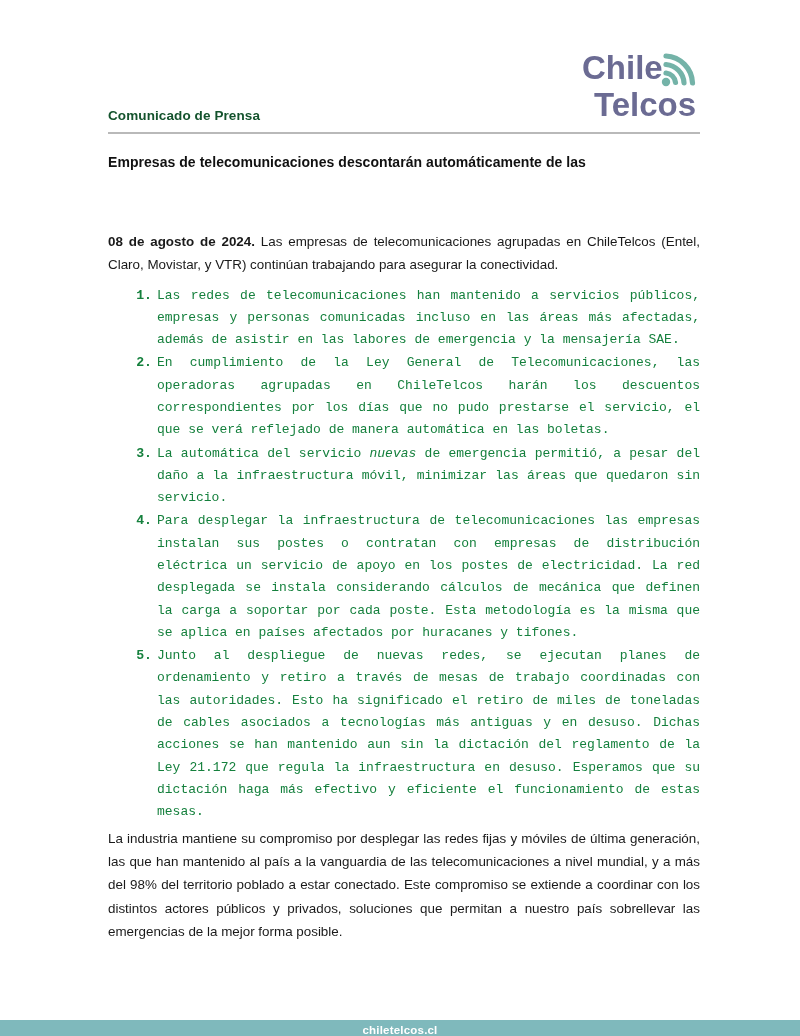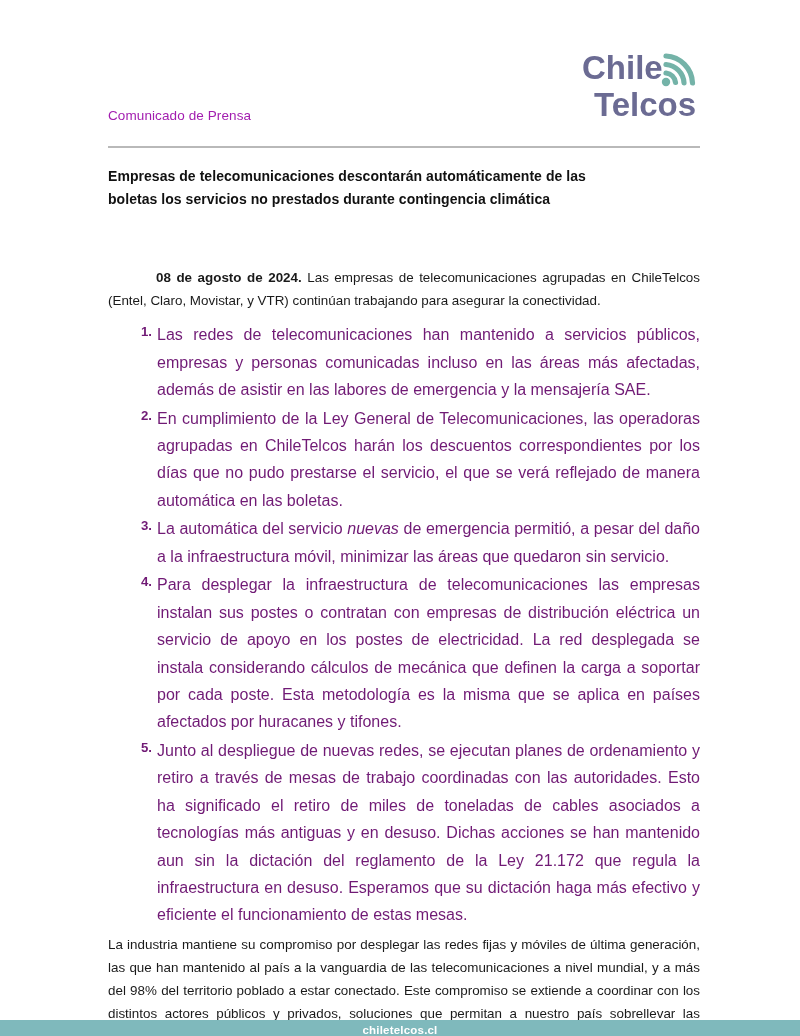--- a/index.html
+++ b/index.html
@@ -31,25 +31,25 @@
   
   .page {
     position: absolute;
     left: 108px;
     top: 108px;
     width: 592px;
   }
 
   .kicker {
     font-size: 13.5px;
-    font-weight: 400;
+    font-weight: 700;
     letter-spacing: 0.1px;
-    color: #a21caf;
+    color: #14532d;
     line-height: 1.2;
-    padding-bottom: 22px;
+    padding-bottom: 8px;
   }
   .rule {
     height: 2px;
     background: #b9b9b9;
     width: 100%;
     margin-bottom: 17px;
   }
 
   h1.doc-title {
     font-size: 14px;
@@ -71,37 +71,38 @@
     text-align: justify;
   }
 
   .lede {
     margin: 33px 0 0 0;
     font-size: 13.4px;
     line-height: 1.72;
     text-align: justify;
     color: #1a1a1a;
   }
-  .lede .date { font-weight: 700; margin-left: 48px; }
+  .lede .date { font-weight: 700; }
 
   ol.points {
     margin: 9px 0 0 0;
     padding-left: 0;
     list-style: none;
     counter-reset: pt;
   }
   ol.points > li {
     counter-increment: pt;
     position: relative;
     padding-left: 49px;
-    font-size: 16px;
+    font-size: 13px;
     line-height: 1.715;
     text-align: justify;
-    color: #701a75;
+    color: #15803d;
     margin-bottom: 1px;
+    font-family: Liberation Mono, monospace;
   }
   ol.points > li::before {
     content: counter(pt) ".";
     position: absolute;
     left: 28px;
     top: 0;
     width: 16px;
     text-align: right;
     font-weight: 700;
     font-size: 13.2px;
@@ -151,21 +152,20 @@
   </svg>
 </div>
 
 <main class="page">
 
   <div class="kicker">Comunicado de Prensa</div>
   <div class="rule"></div>
 
   <h1 class="doc-title">
     <span class="title-line justify">Empresas de telecomunicaciones descontarán automáticamente de las</span>
-    <span class="title-line">boletas los servicios no prestados durante contingencia climática</span>
   </h1>
 
   <p class="lede"><span class="date">08 de agosto de 2024.</span><span> Las empresas de telecomunicaciones agrupadas en ChileTelcos (Entel, Claro, Movistar, y VTR) continúan trabajando para asegurar la conectividad.</span></p>
 
   <ol class="points">
     <li>Las redes de telecomunicaciones han mantenido a servicios públicos, empresas y personas comunicadas incluso en las áreas más afectadas, además de asistir en las labores de emergencia y la mensajería SAE.</li>
     <li>En cumplimiento de la Ley General de Telecomunicaciones, las operadoras agrupadas en ChileTelcos harán los descuentos correspondientes por los días que no pudo prestarse el servicio, el que se verá reflejado de manera automática en las boletas.</li>
     <li><span>La automática del servicio </span><em>nuevas</em><span> de emergencia permitió, a pesar del daño a la infraestructura móvil, minimizar las áreas que quedaron sin servicio.</span></li>
     <li>Para desplegar la infraestructura de telecomunicaciones las empresas instalan sus postes o contratan con empresas de distribución eléctrica un servicio de apoyo en los postes de electricidad. La red desplegada se instala considerando cálculos de mecánica que definen la carga a soportar por cada poste. Esta metodología es la misma que se aplica en países afectados por huracanes y tifones.</li>
     <li>Junto al despliegue de nuevas redes, se ejecutan planes de ordenamiento y retiro a través de mesas de trabajo coordinadas con las autoridades. Esto ha significado el retiro de miles de toneladas de cables asociados a tecnologías más antiguas y en desuso. Dichas acciones se han mantenido aun sin la dictación del reglamento de la Ley 21.172 que regula la infraestructura en desuso. Esperamos que su dictación haga más efectivo y eficiente el funcionamiento de estas mesas.</li>

